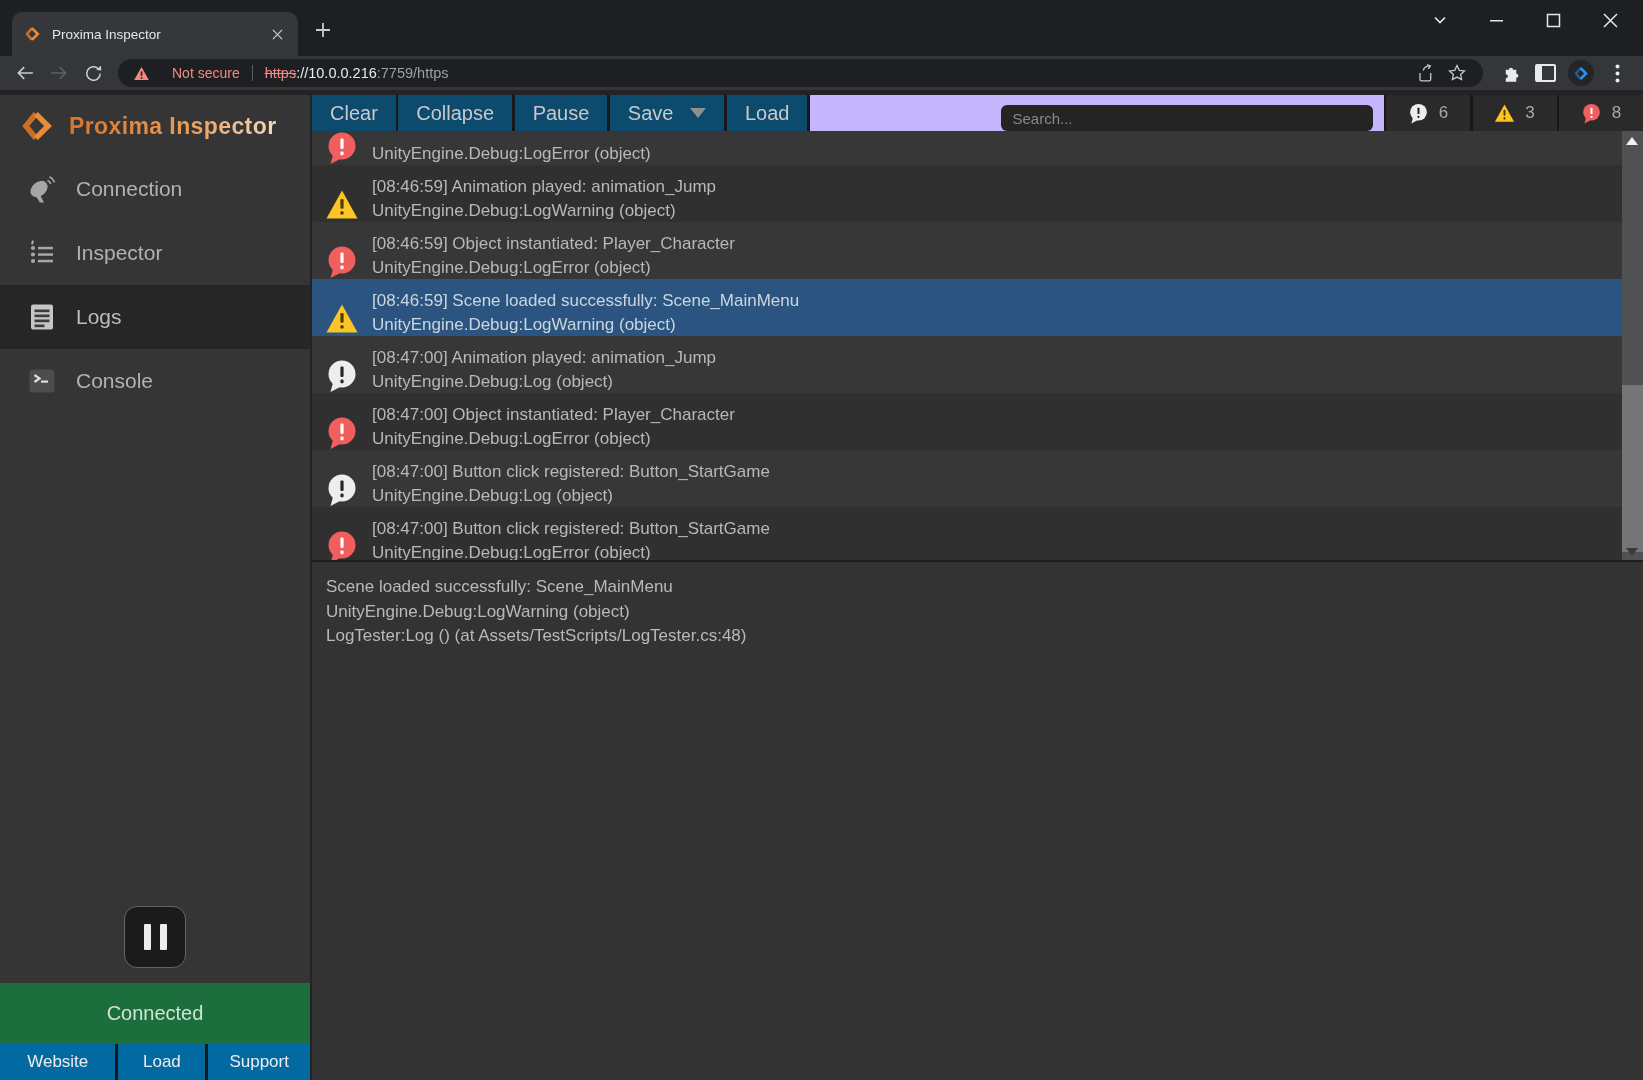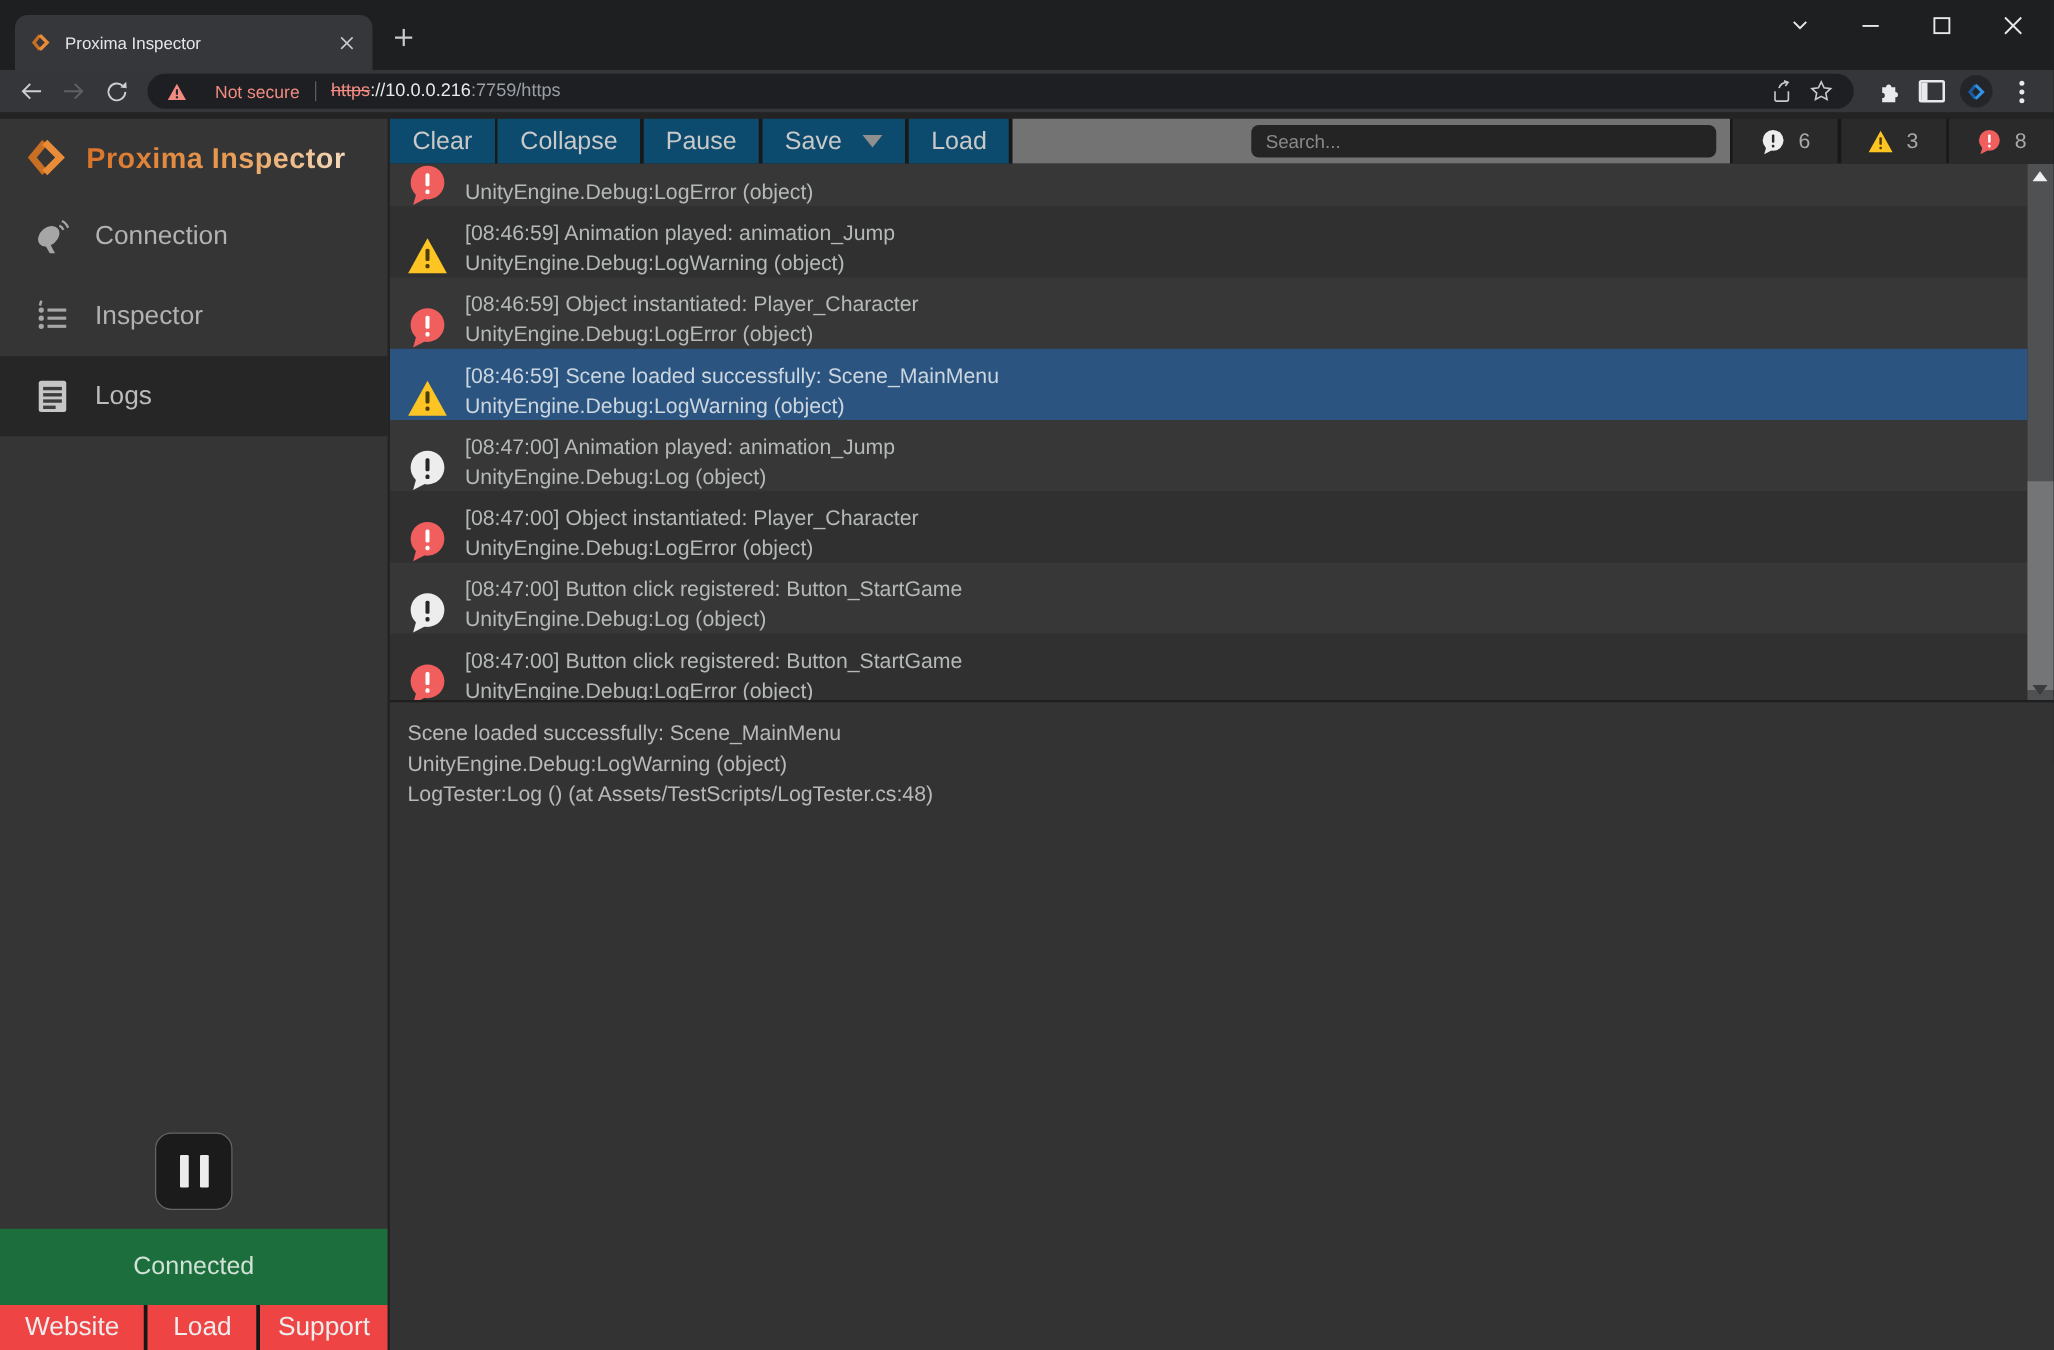--- a/index.html
+++ b/index.html
@@ -56,31 +56,31 @@
   .sidebar-spacer{flex:1}
   .pause-btn{width:62px;height:62px;align-self:center;margin-bottom:15px;background:#1b1b1b;
              border:1.5px solid #646464;border-radius:13px;display:flex;align-items:center;
              justify-content:center;gap:9px;box-sizing:border-box}
   .pause-bar{width:7px;height:26px;background:#ececec;border-radius:1px}
   .connected{height:61px;background:#1c6e3c;display:flex;align-items:center;justify-content:center;
              font-size:20px;color:#d2e2d7;flex:none}
   .appbar{height:52px;background:#202e45;display:flex;align-items:center;justify-content:center;
           font-size:16px;color:#ccd3db;flex:none}
   .side-footer{height:36px;display:flex;gap:3px;background:#171717;flex:none}
-  .side-footer .cell{background:#ef4444;display:flex;align-items:center;justify-content:center;
-                     font-size:21px;color:#ededed;cursor:pointer}
+  .side-footer .cell{background:#0369a1;display:flex;align-items:center;justify-content:center;
+                     font-size:17px;color:#ededed;cursor:pointer}
 
   
   .main{flex:1;display:flex;flex-direction:column;background:#333;min-width:0}
   .log-toolbar{height:36px;background:#181818;display:flex;gap:2.5px;flex:none}
   .tb-btn{background:#0c4a6e;display:flex;align-items:center;padding:0 18px;font-size:20px;
           color:#c9c9c9;cursor:pointer}
   .tb-caret{margin-left:17px;width:0;height:0;border-left:8px solid transparent;
             border-right:8px solid transparent;border-top:10px solid #8f8f8f}
-  .tb-search-cell{flex:1;background:#737373;display:flex;align-items:center;
+  .tb-search-cell{flex:1;background:#c4b5fd;display:flex;align-items:flex-end;
                   justify-content:flex-end;padding-right:11px;min-width:0}
   .search-input{width:372px;height:26px;background:#242424;border:none;border-radius:6px;
                 padding:0 12px;color:#c0c0c0;font-size:15px;outline:none;box-sizing:border-box;
                 font-family:"Liberation Sans",sans-serif}
   .search-input::placeholder{color:#87898b}
   .badge-cell{width:84px;background:#2a2a2a;display:flex;align-items:center;justify-content:center;
               gap:10px;flex:none;cursor:pointer}
   .badge-count{font-size:17px;color:#a9a9a9}
   .badge-cell svg{width:21px;height:21px}
 
@@ -289,20 +289,30 @@
             <rect x="7.5" y="7.5" width="15" height="2.7"></rect>
             <rect x="7.5" y="12.5" width="15" height="2.7"></rect>
             <rect x="7.5" y="17.5" width="15" height="2.7"></rect>
             <rect x="7.5" y="22.5" width="10" height="2.7"></rect>
           </g>
         </svg>
       </span>
       <span>Logs</span>
     </div>
 
+    <div class="nav-item">
+      <span>
+        <svg width="30" height="30" viewBox="0 0 30 30">
+          <rect x="2.5" y="3.5" width="25" height="23" rx="3.5" fill="#4d4d4d"></rect>
+          <path d="M7.5 9 L12.5 12.5 L7.5 16" stroke="#dddddd" stroke-width="2.2" fill="none"></path>
+          <rect x="14" y="14.5" width="7" height="2.2" fill="#dddddd"></rect>
+        </svg>
+      </span>
+      <span>Console</span>
+    </div>
 
     <div class="sidebar-spacer"></div>
 
     <div class="pause-btn">
       <span class="pause-bar"></span>
       <span class="pause-bar"></span>
     </div>
 
     <div class="connected">Connected</div>
 

